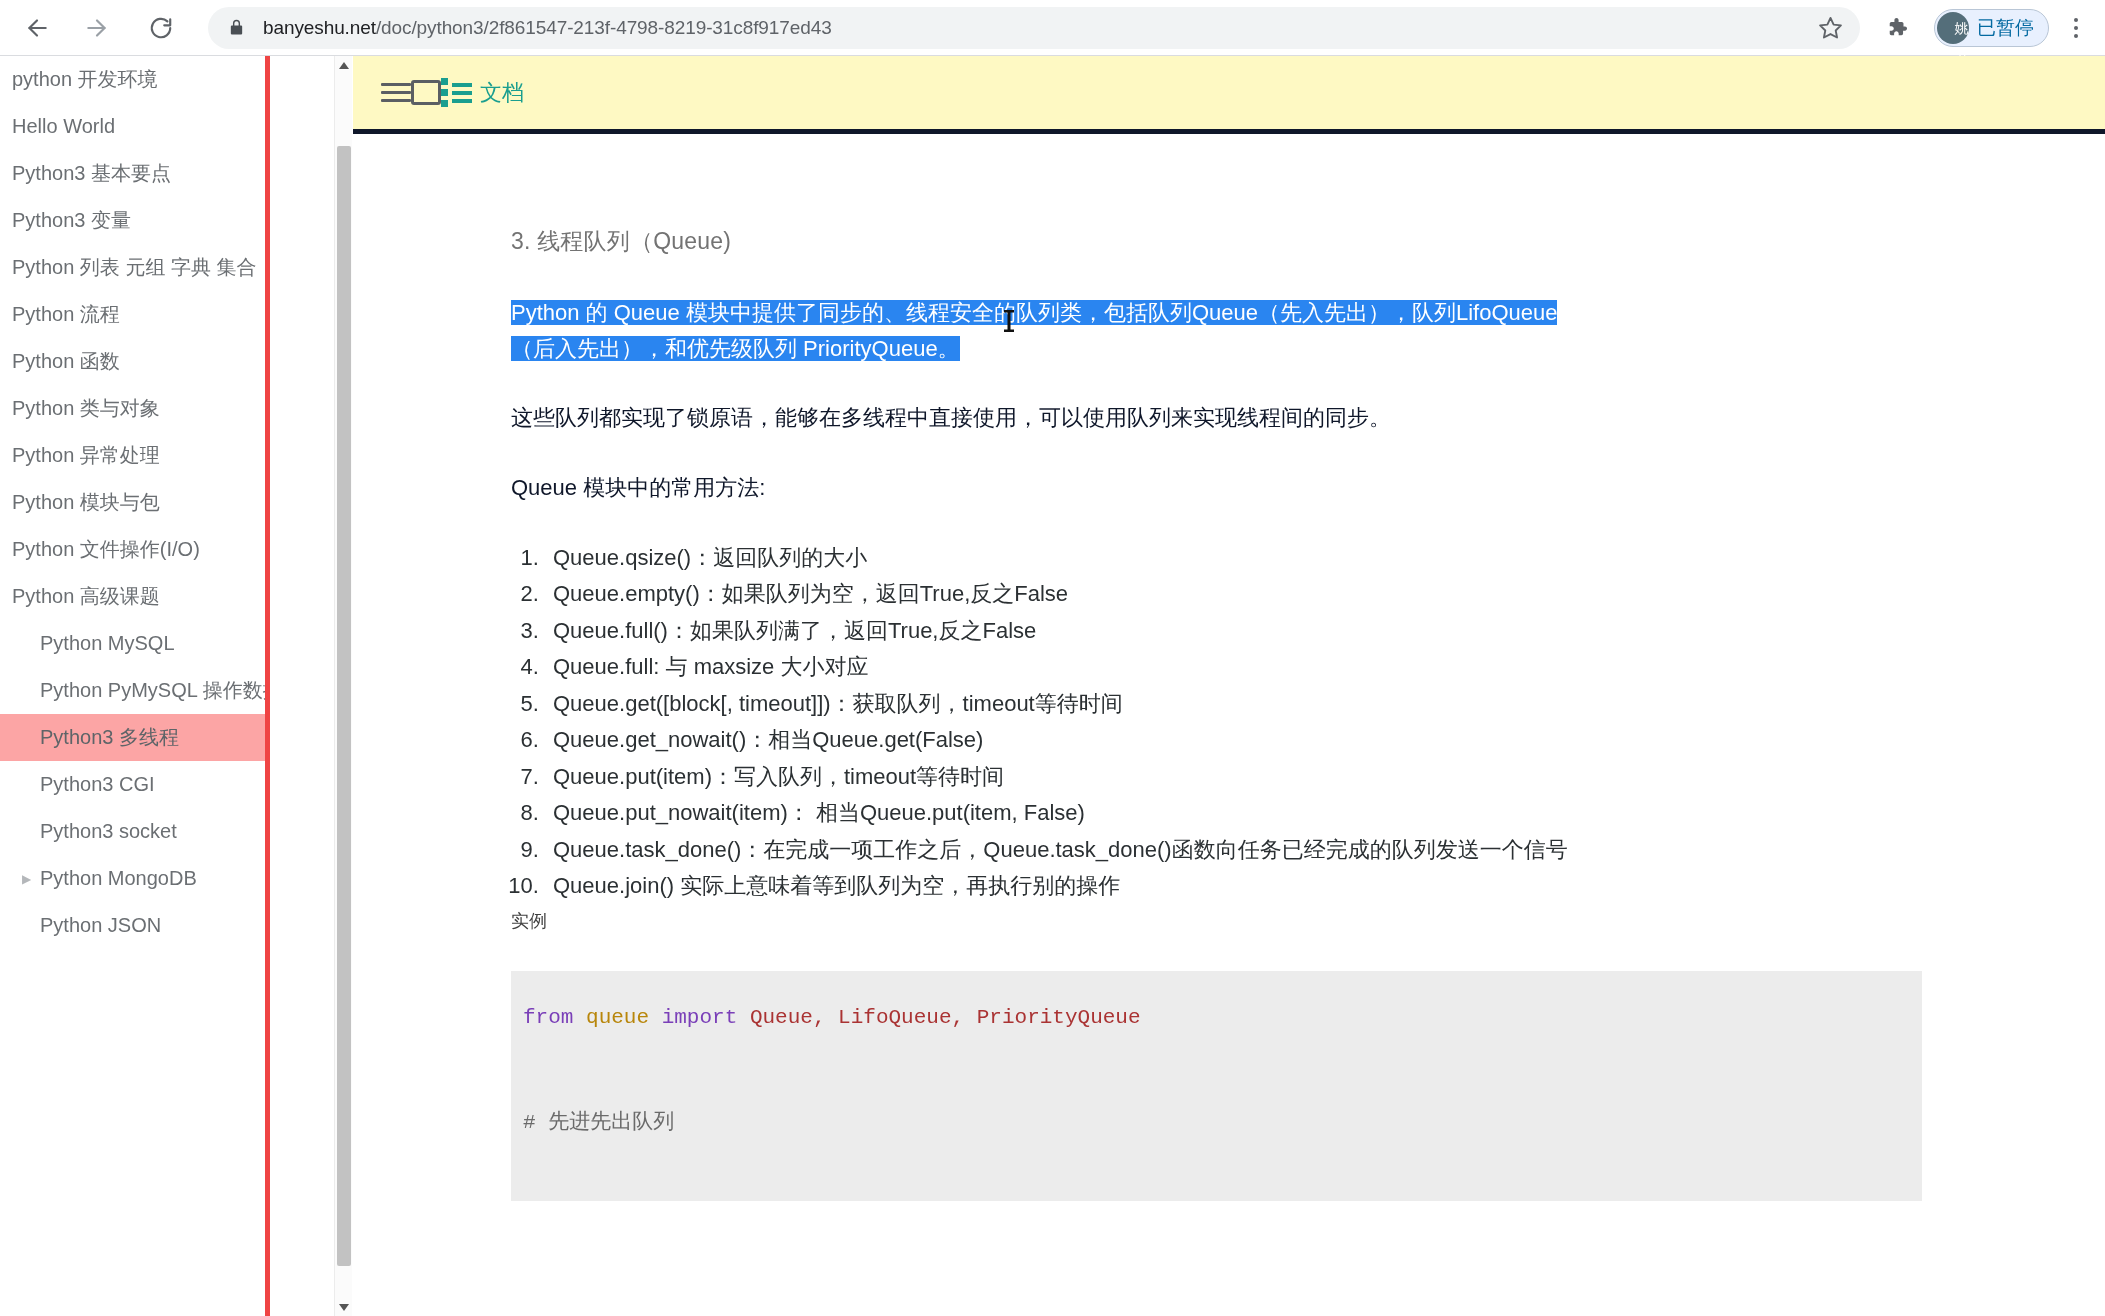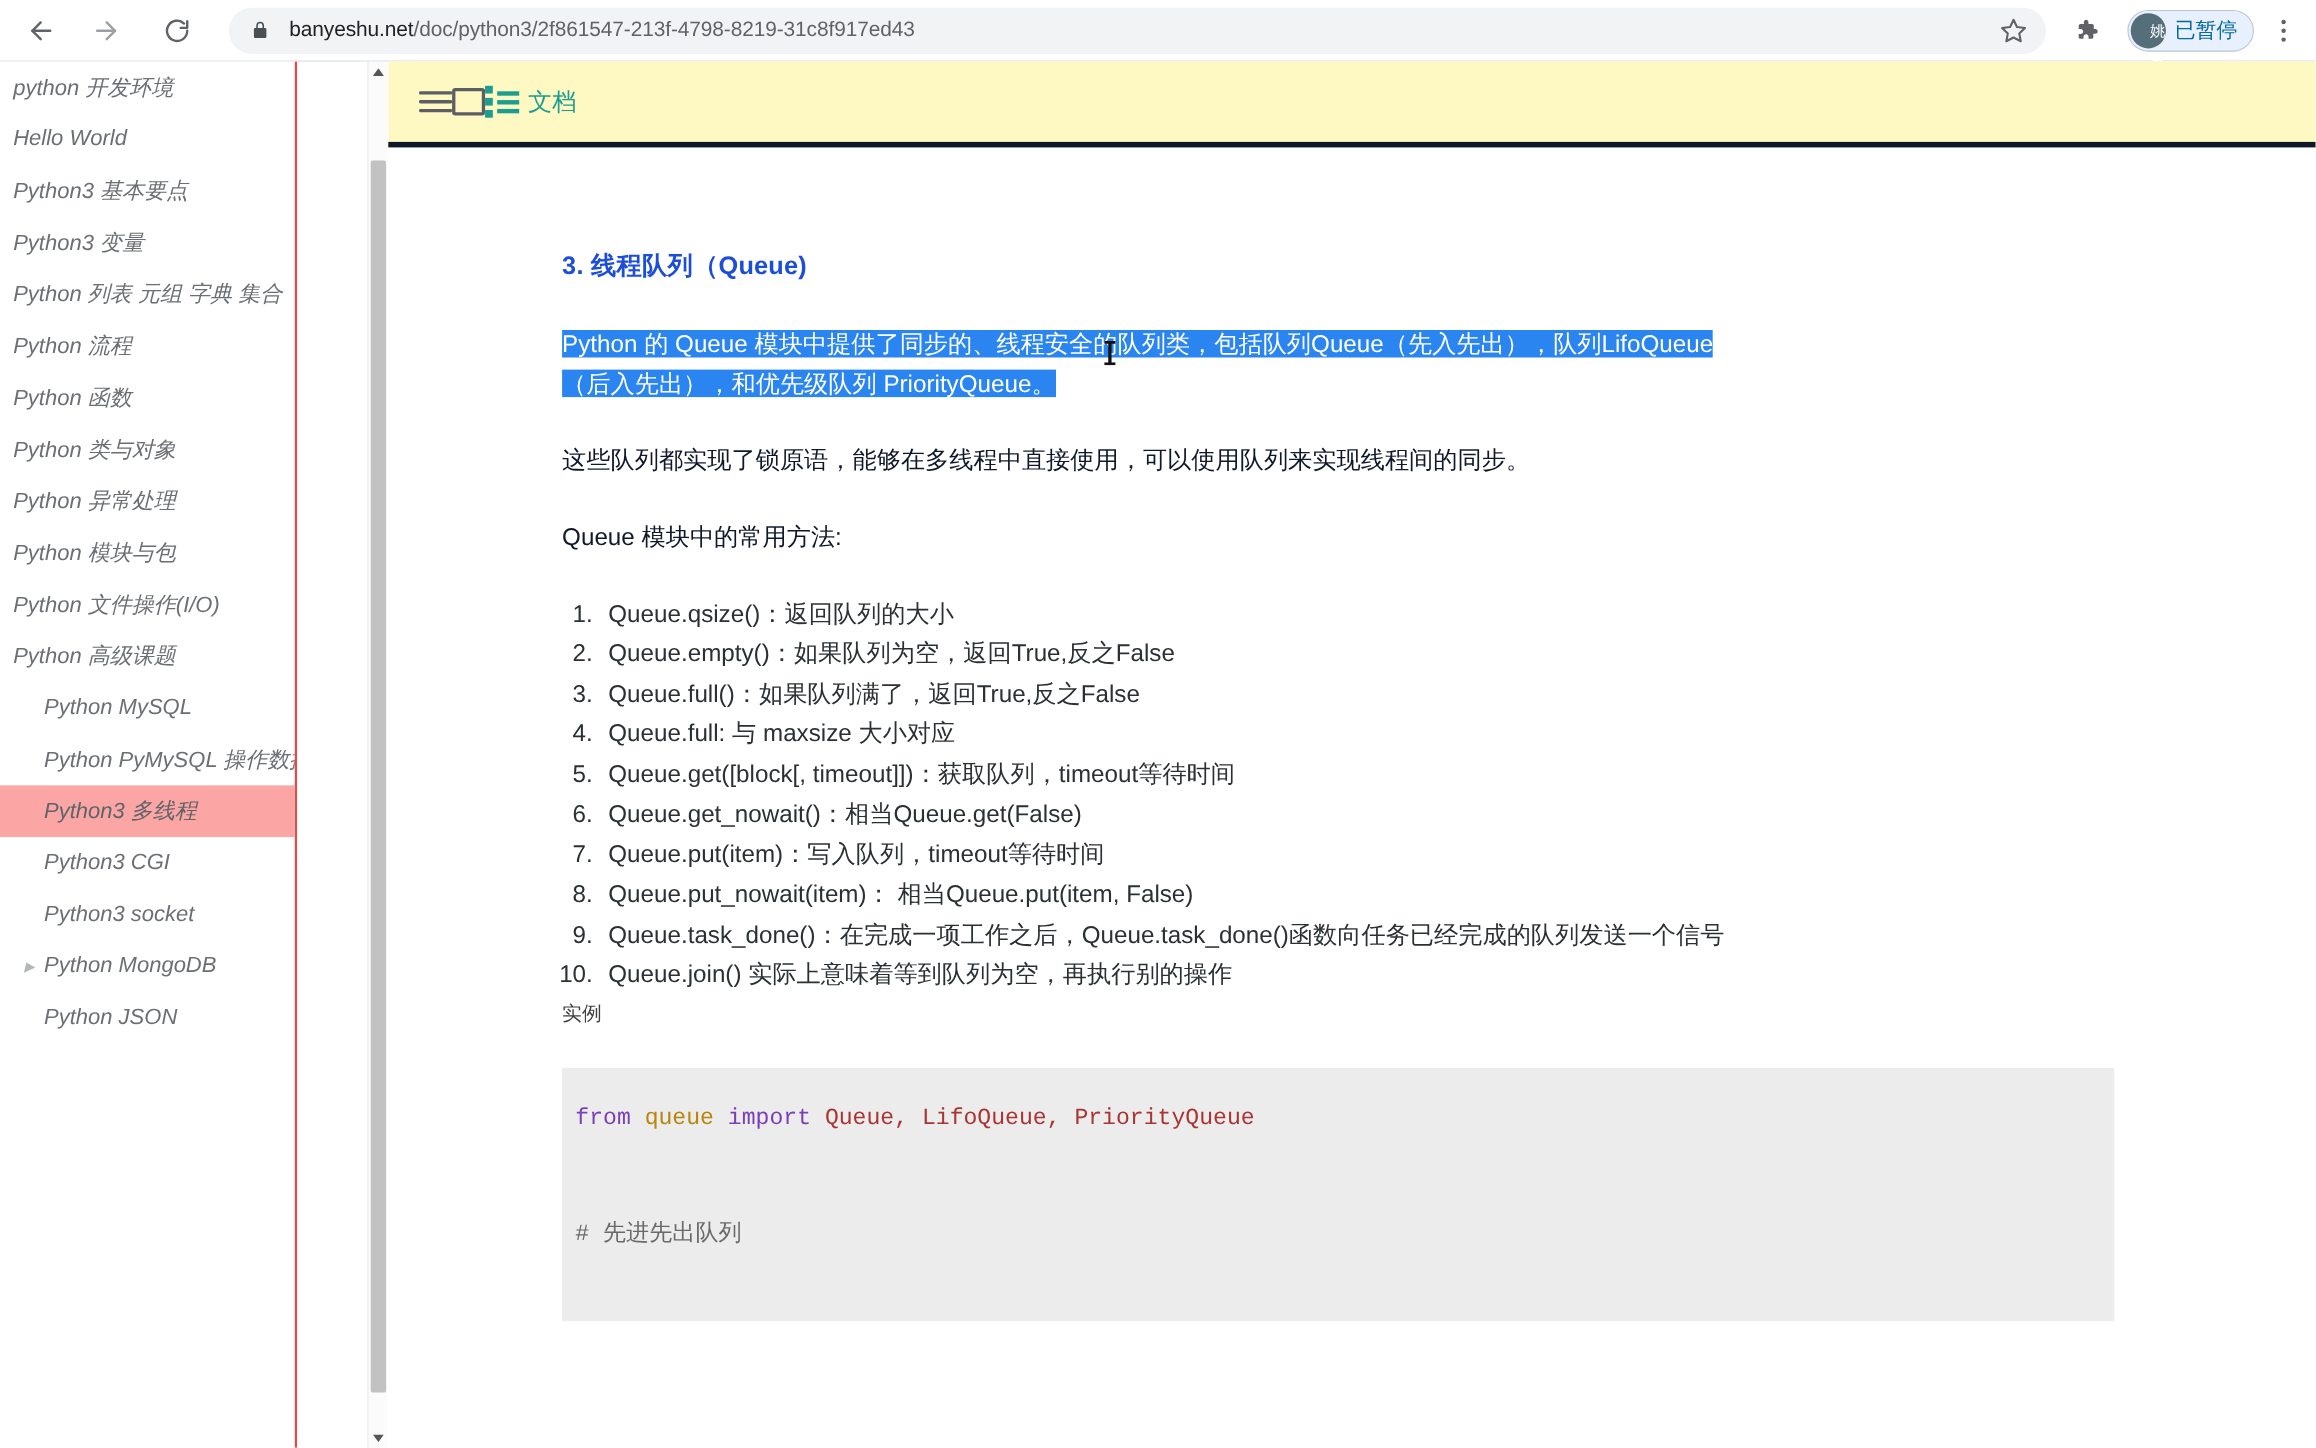--- a/index.html
+++ b/index.html
@@ -79,23 +79,22 @@
     display: flex; flex-direction: column; align-items: center; justify-content: center;
     gap: 4px; margin-left: 6px; margin-right: 8px;
   }
   .kebab-dot { width: 4px; height: 4px; border-radius: 50%; background: #5f6368; }
 
   
   .sidebar {
     position: absolute; top: 56px; left: 0;
     width: 270px; height: 1260px;
     background: #ffffff;
-    border-right: 2px solid #ef4444;
+    border-right: 5px solid #ef4444;
     overflow: hidden;
-    font-style: italic;
   }
   .side-item {
     height: 47px;
     display: flex; align-items: center;
     font-size: 20px; color: #6b6f73;
     padding-left: 12px;
     white-space: nowrap;
   }
   .side-item.indent   { padding-left: 40px; }
   .side-item.active   { background: #fca5a5; color: #5e6468; }
@@ -147,21 +146,21 @@
   .doclist-label { font-size: 22px; color: #1a9e8f; }
 
   .doc-body {
     padding: 92px 0 0 158px;
     height: 1182px;
     overflow: hidden;
   }
   .doc-inner { width: 1090px; }
 
   h3.doc-h {
-    font-size: 23px; font-weight: bold; color: #1d4ed8;
+    font-size: 23px; font-weight: normal; color: #737373;
     margin-bottom: 38px; letter-spacing: 0.2px;
   }
   p.doc-p {
     font-size: 22px; color: #0f172a;
     line-height: 1.62;
     margin-bottom: 34px;
   }
   .sel-wrap { margin-bottom: 34px; }
   .sel {
     background: #2a85f0;

